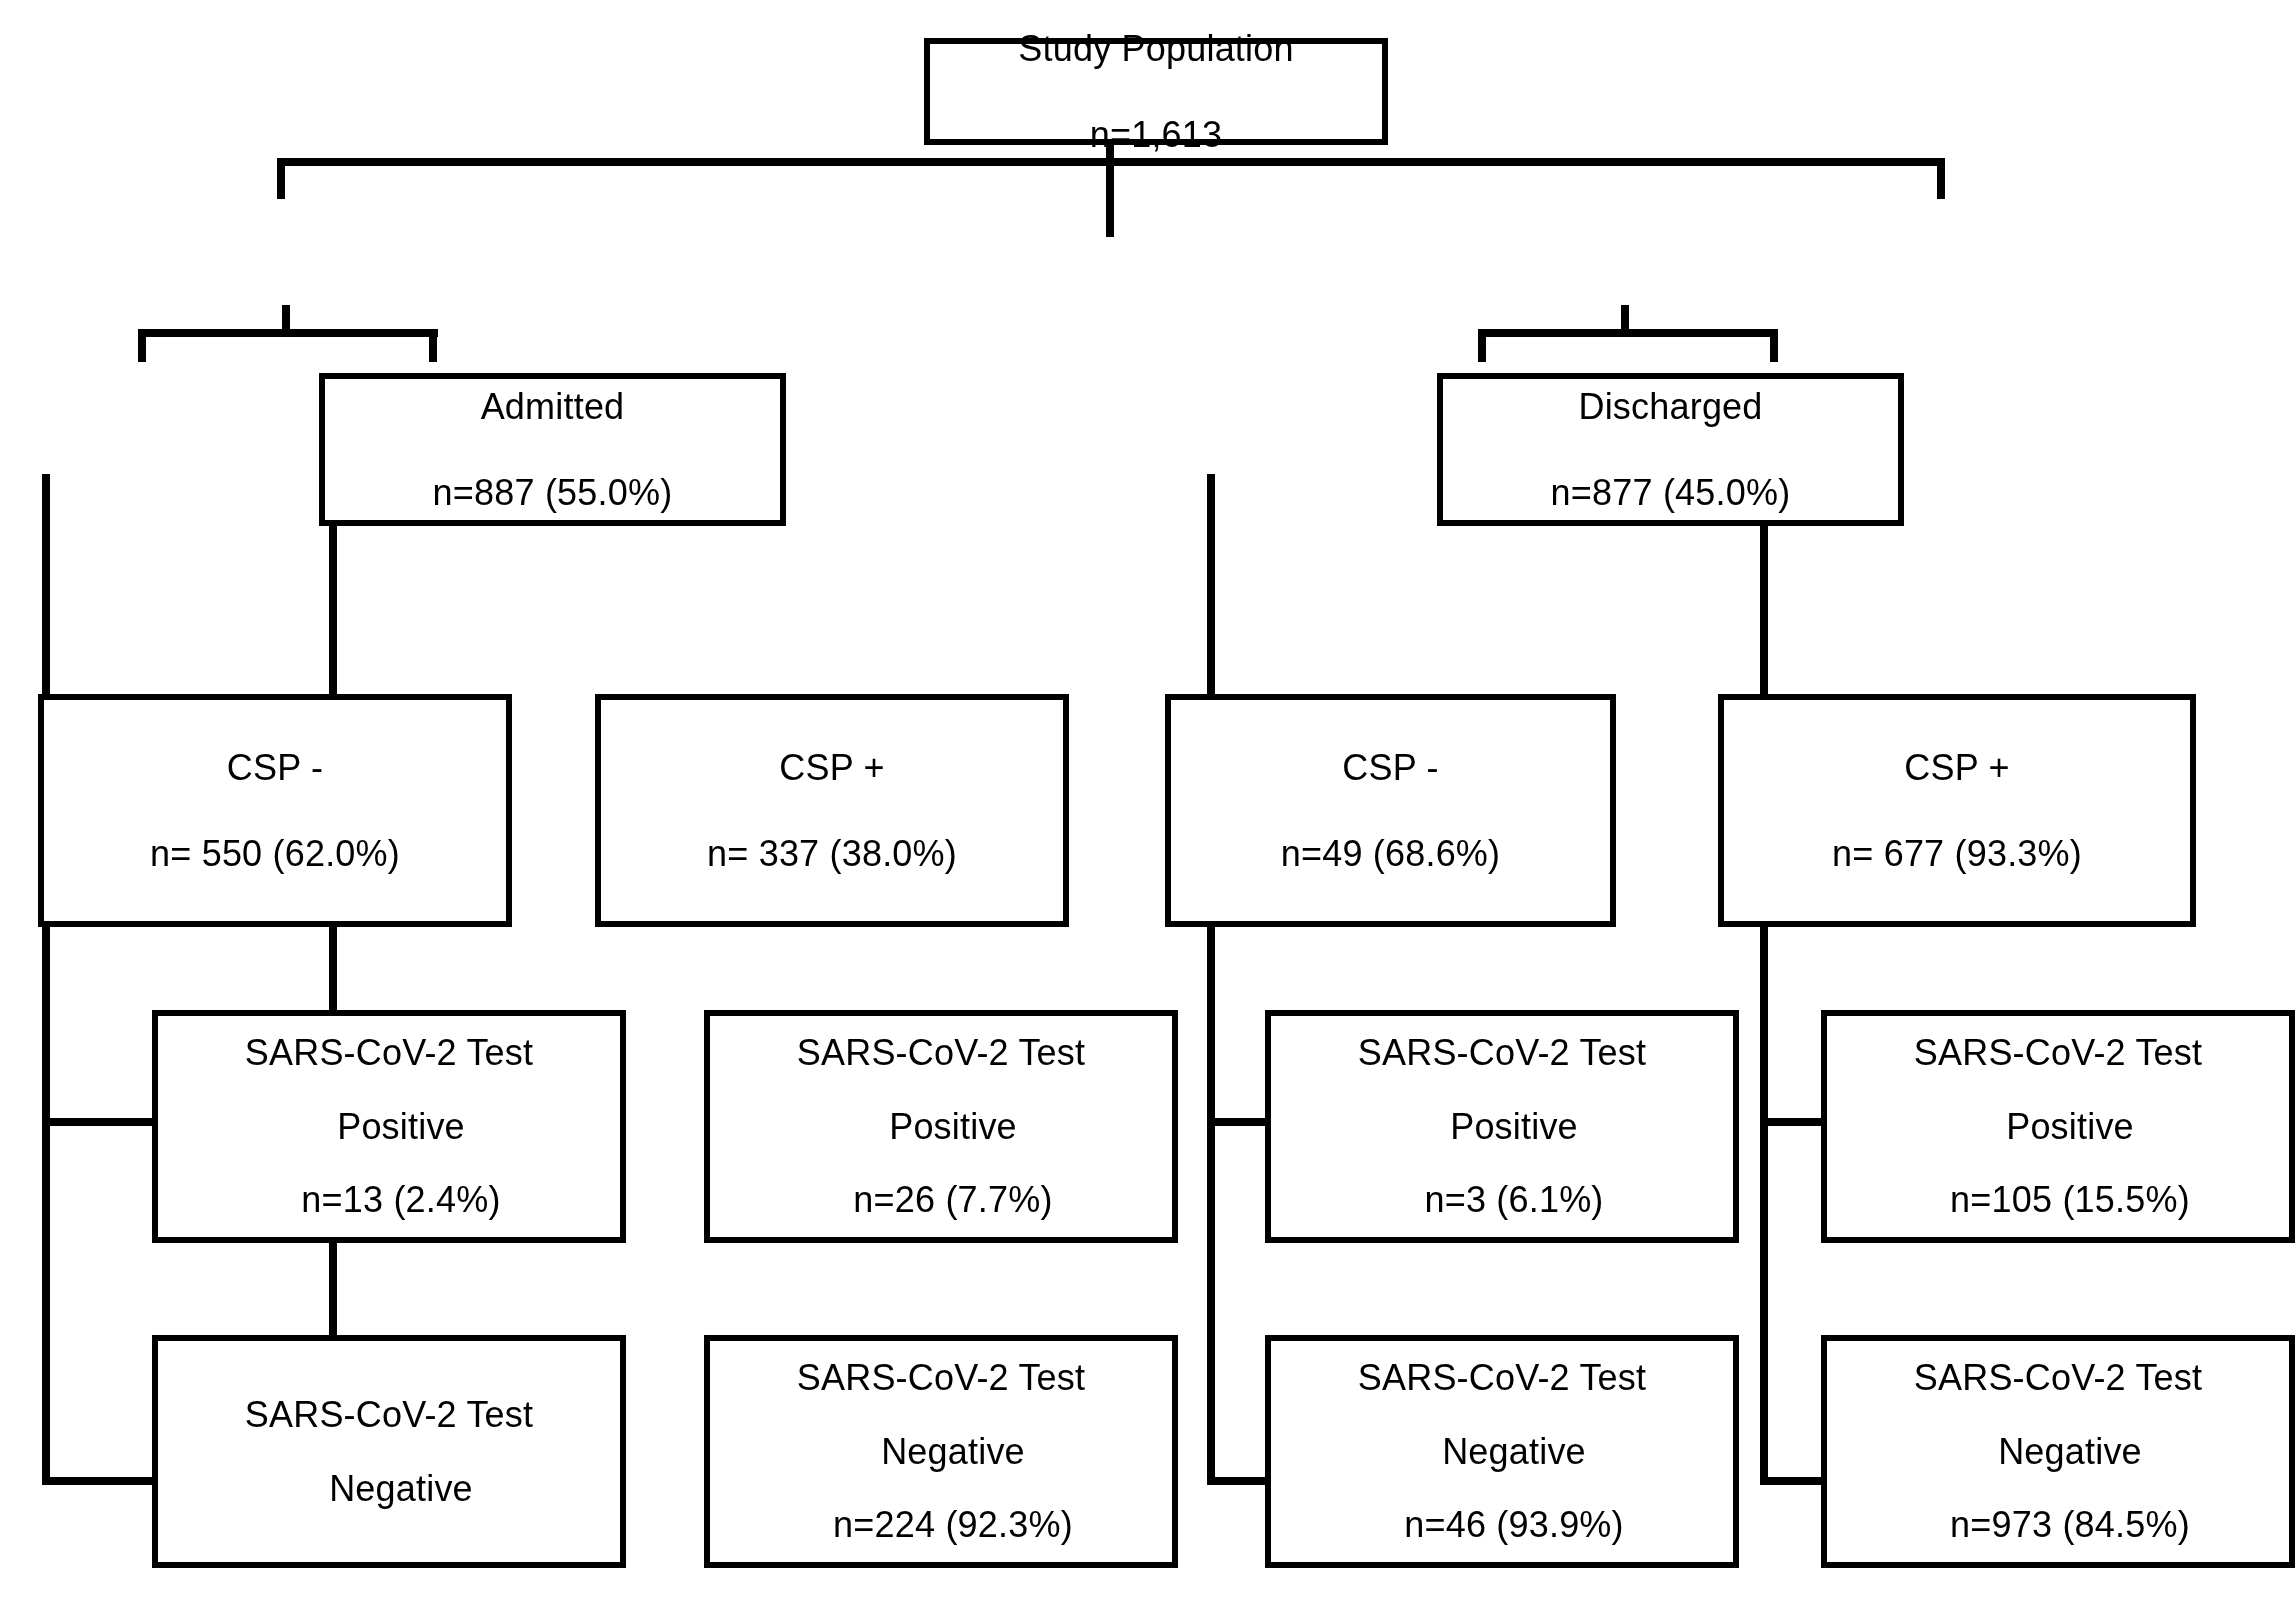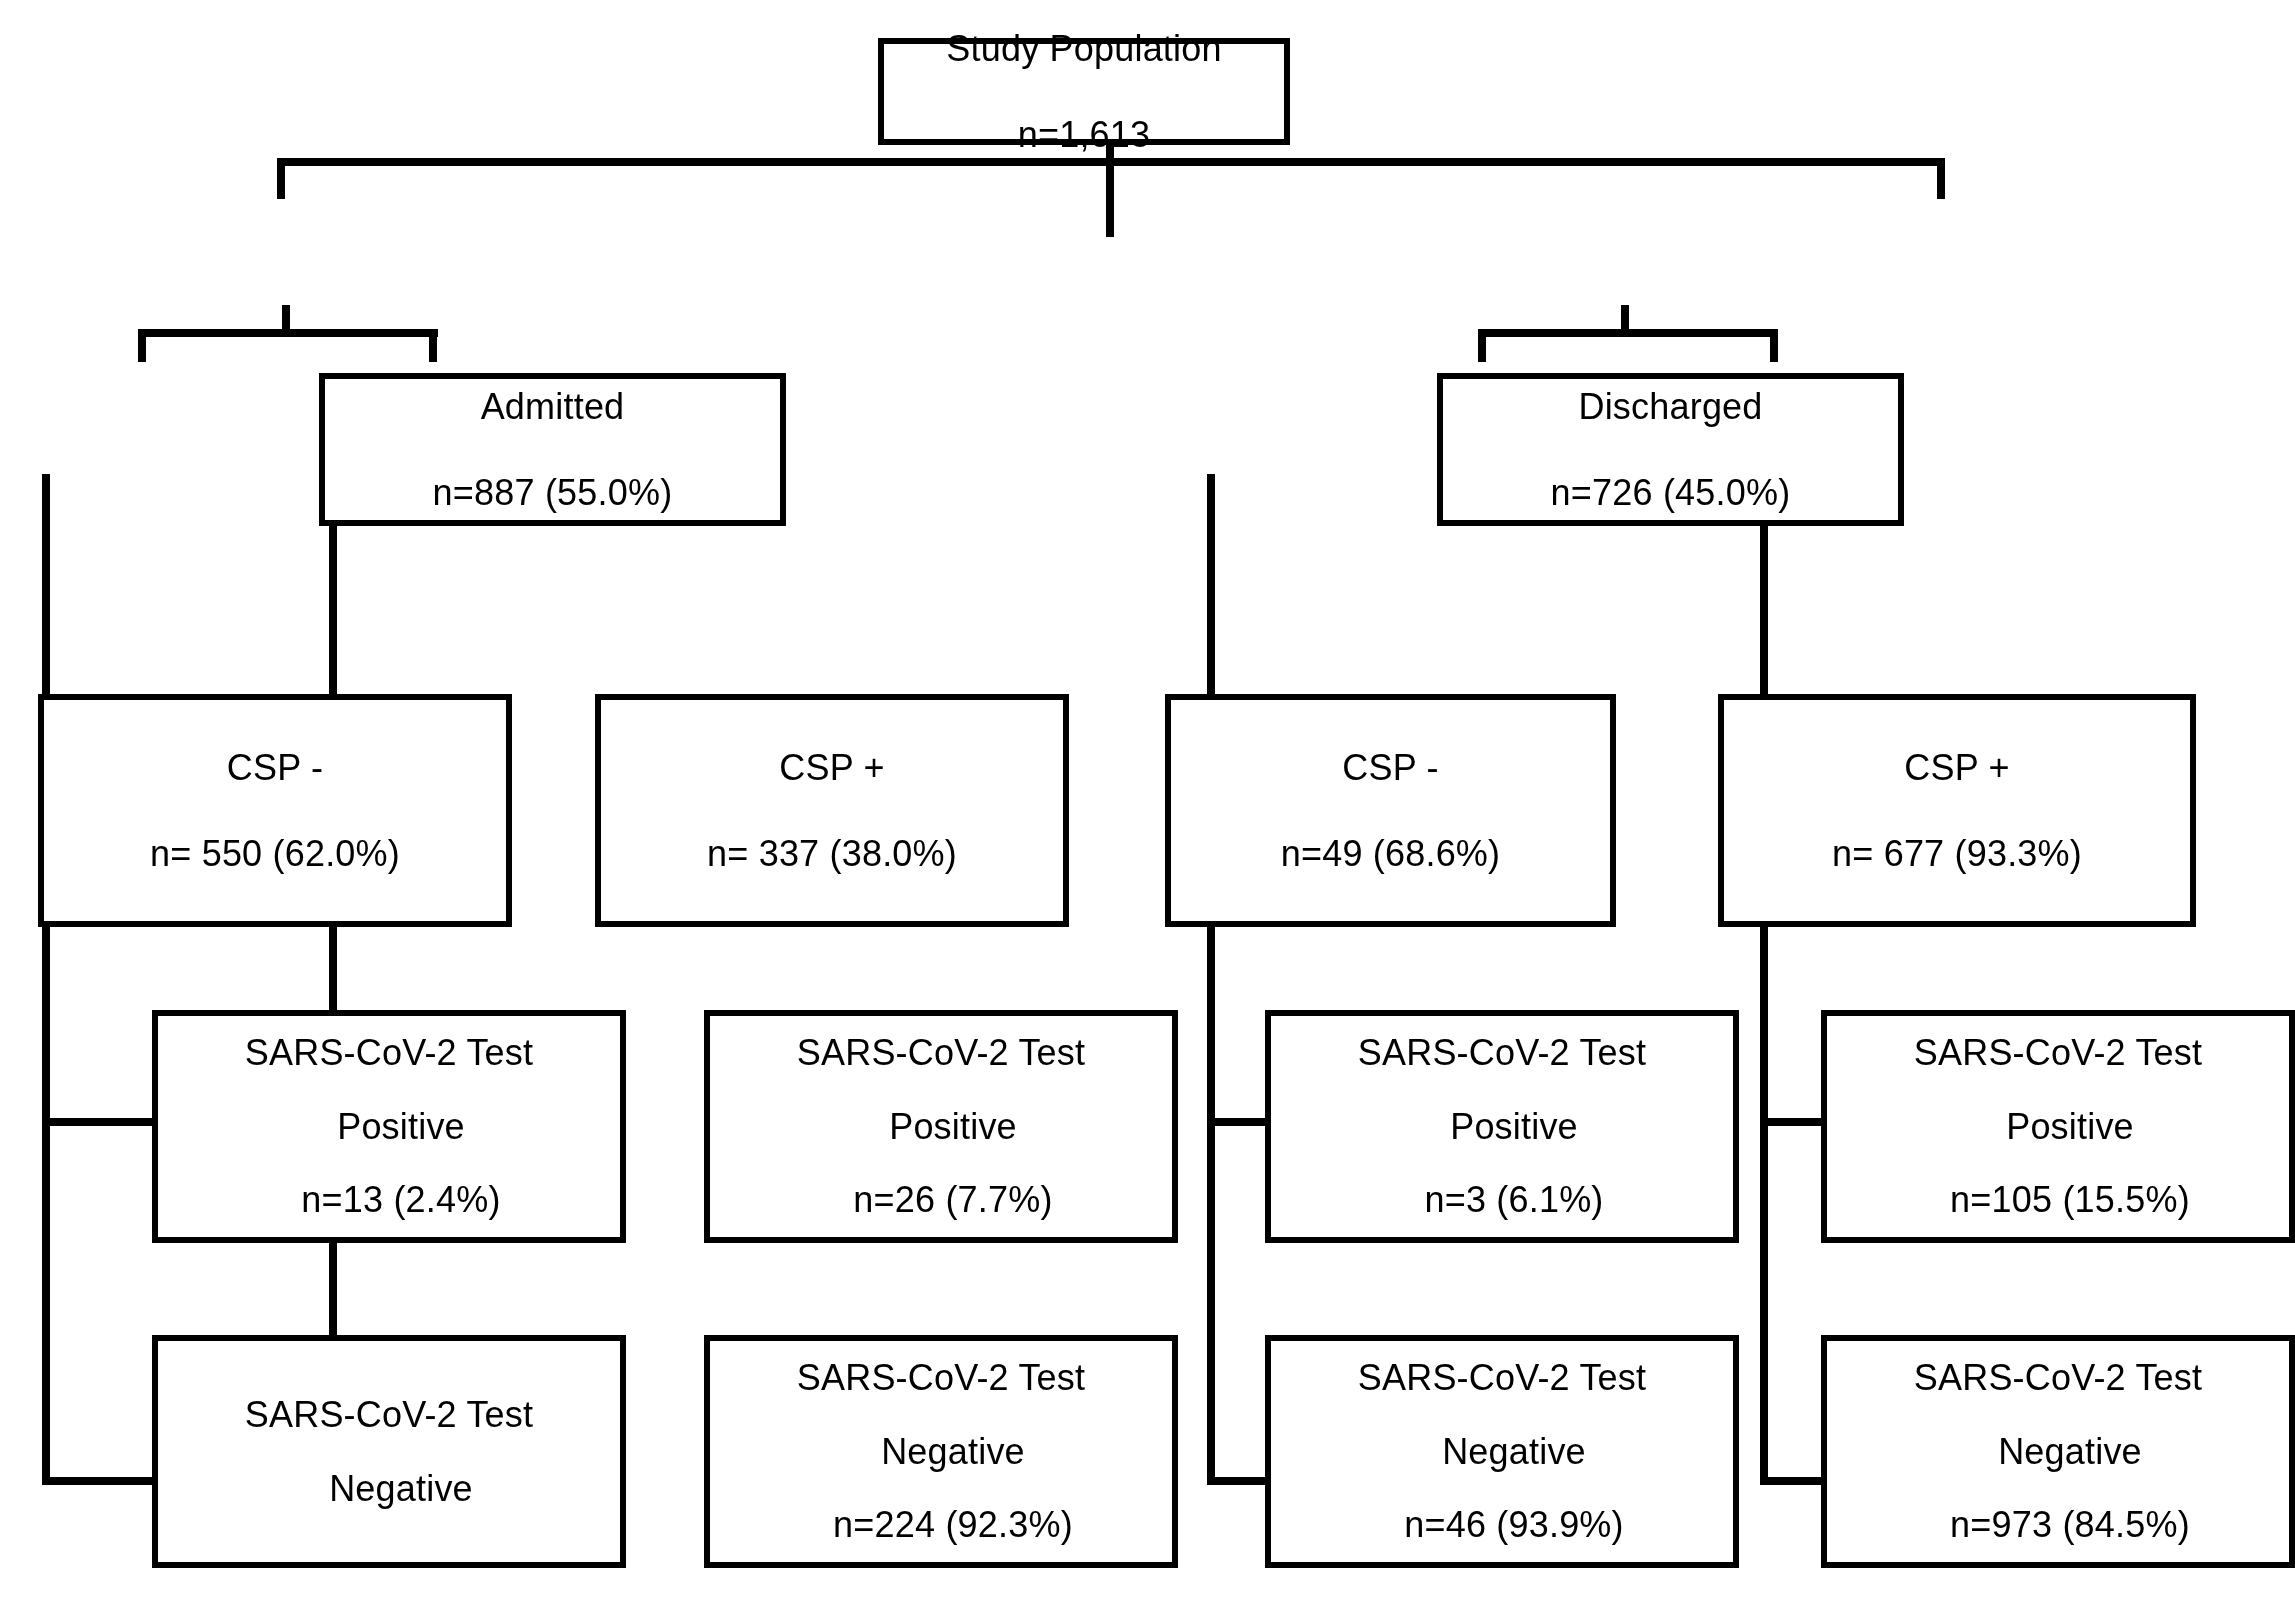--- a/index.html
+++ b/index.html
@@ -73,33 +73,33 @@
   <div class="conn" style="left:329px;top:1477px;width:115px;height:7.7px;"></div>
 
   <div class="conn" style="left:1207px;top:474px;width:8.4px;height:1010px;"></div>
   <div class="conn" style="left:1207px;top:1118px;width:115px;height:7.7px;"></div>
   <div class="conn" style="left:1207px;top:1477px;width:115px;height:7.7px;"></div>
 
   <div class="conn" style="left:1760px;top:474px;width:8.4px;height:1010px;"></div>
   <div class="conn" style="left:1760px;top:1118px;width:115px;height:7.7px;"></div>
   <div class="conn" style="left:1760px;top:1477px;width:115px;height:7.7px;"></div>
 
-  <div class="node two" style="left:878px;top:38px;width:412px;height:107px;">
+  <div class="node two" style="left:924px;top:38px;width:464px;height:107px;">
     <span class="line">Study Population</span>
     <span class="line">n=1,613</span>
   </div>
 
   <div class="node two" style="left:319px;top:373px;width:467px;height:153px;text-align:center;">
     <span class="line">Admitted</span>
     <span class="line">n=887 (55.0%)</span>
   </div>
 
   <div class="node two" style="left:1437px;top:373px;width:467px;height:153px;">
     <span class="line">Discharged</span>
-    <span class="line">n=726 (45.0%)</span>
+    <span class="line">n=877 (45.0%)</span>
   </div>
 
   <div class="node two" style="left:38px;top:694px;width:474px;height:233px;">
     <span class="line">CSP -</span>
     <span class="line">n= 550 (62.0%)</span>
   </div>
 
   <div class="node two" style="left:595px;top:694px;width:474px;height:233px;">
     <span class="line">CSP +</span>
     <span class="line">n= 337 (38.0%)</span>

